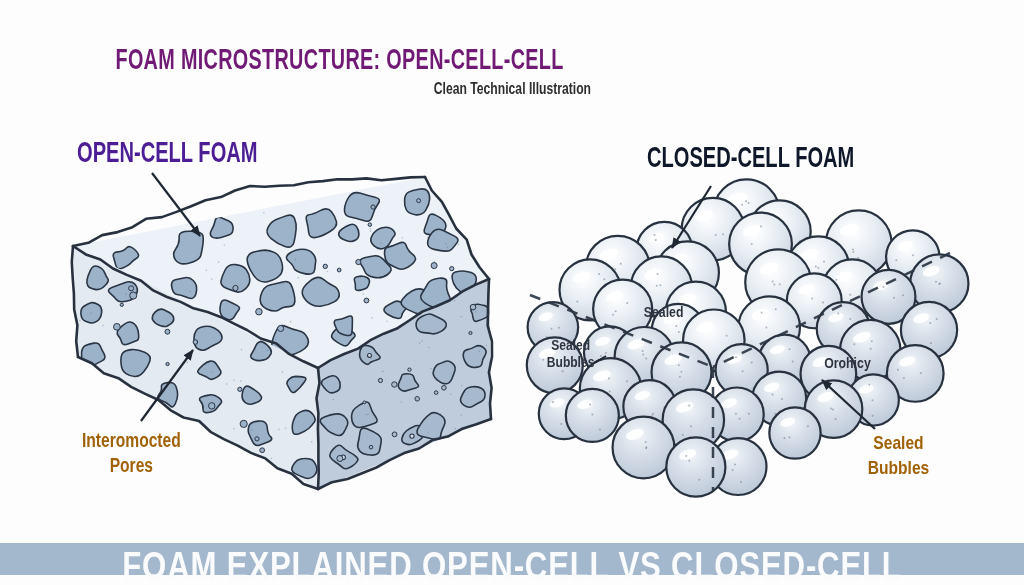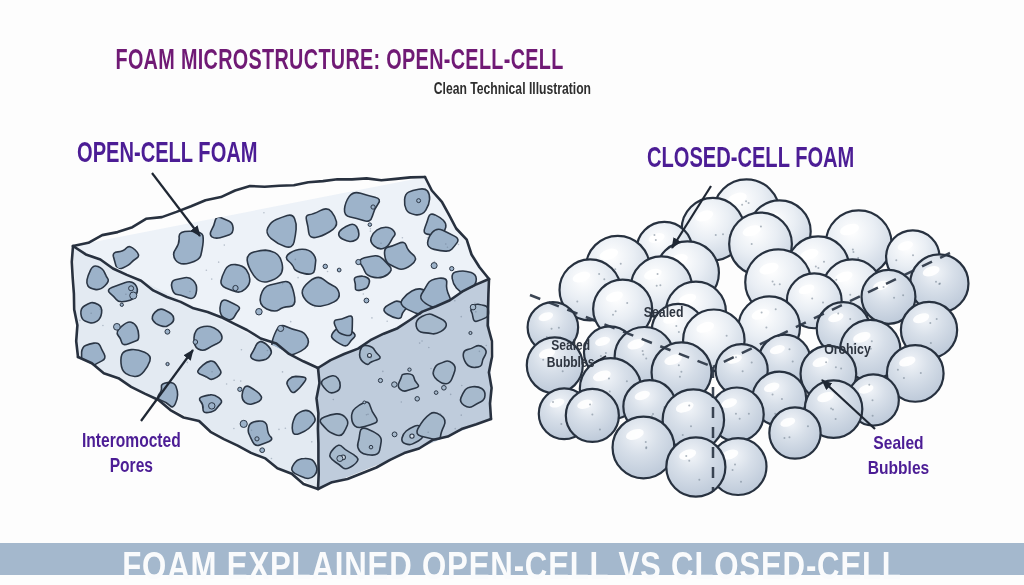--- a/index.html
+++ b/index.html
@@ -14,36 +14,36 @@
 
   .title{top:42px;left:0;right:0;text-align:left;font-size:30px;font-weight:bold;color:#701a75;letter-spacing:.5px}
   .title .cond{transform:scaleX(.66)}
 
   .subtitle{top:80px;left:0;right:0;text-align:center;font-size:16px;font-weight:bold;color:#2e2e2e}
   .subtitle .cond{transform:scaleX(.76)}
 
   .h-left{top:135px;left:77px;font-size:30px;font-weight:bold;color:#4c1d95}
   .h-left .cond{transform-origin:left center;transform:scaleX(.67)}
 
-  .h-right{top:140px;left:647px;font-size:30px;font-weight:bold;color:#4c1d95}
+  .h-right{top:140px;left:647px;font-size:30px;font-weight:bold;color:#0f172a}
   .h-right .cond{transform-origin:left center;transform:scaleX(.67)}
 
-  .callout{font-weight:bold;color:#4c1d95;text-align:center}
+  .callout{font-weight:bold;color:#a16207;text-align:center}
   .pores-label{top:428px;left:54px;width:154px;font-size:20px;line-height:1.25}
   .pores-label .cond{transform:scaleX(.78)}
 
   .sb-right{top:431px;left:836px;width:124px;font-size:19px;line-height:1.3}
   .sb-right .cond{transform:scaleX(.82)}
 
   .lbl-sm{font-weight:bold;color:#2e3540;text-align:center}
   .sealed-top{top:304px;left:629px;width:70px;font-size:14px}
   .sealed-top .cond{transform:scaleX(.88)}
   .sb-left{top:337px;left:527px;width:88px;font-size:14px;line-height:1.2}
   .sb-left .cond{transform:scaleX(.86)}
-  .orohicy{top:341px;left:808px;width:78px;font-size:14px}
+  .orohicy{top:355px;left:808px;width:78px;font-size:14px}
   .orohicy .cond{transform:scaleX(.88)}
 
   .banner{
     bottom:10px;left:0;width:1024px;height:32px;
     background:var(--banner_bg,#a4b8cd);
     text-align:center;line-height:45px;font-weight:bold;
     color:var(--banner_text,#fafbfc);font-size:39px;letter-spacing:1px;
   }
   .banner .cond{transform:scaleX(.8)}
 

